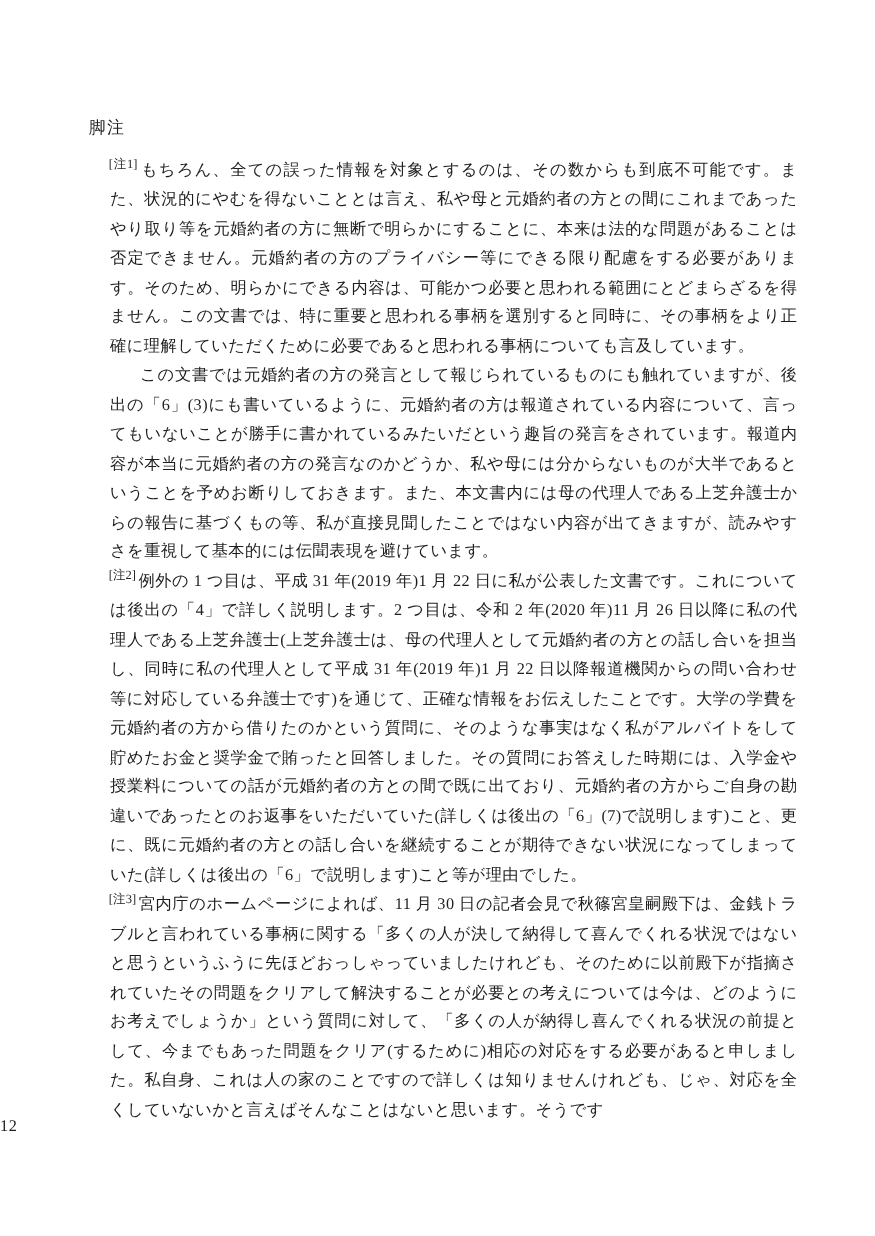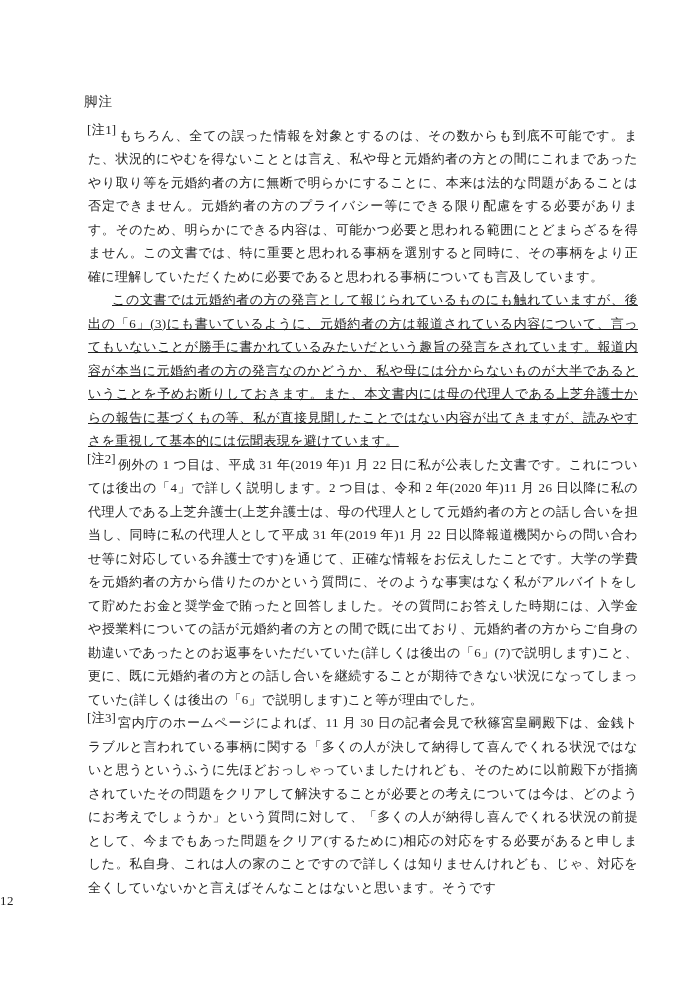--- a/index.html
+++ b/index.html
@@ -18,21 +18,21 @@
   }
   .content {
     position: absolute;
     left: 63px;
     right: 62px;
     top: 90px;
   }
   .heading {
     font-size: 13.5px;
     line-height: 23.5px;
-    margin: 0 0 10px 21px;
+    margin: 0 0 10px 8px;
     font-weight: normal;
     letter-spacing: 1px;
   }
   .footnote {
     padding-left: 25px;
     margin: 0;
   }
   .footnote p {
     margin: 0;
     font-size: 13px;
@@ -40,31 +40,30 @@
     letter-spacing: 0.35px;
     text-align: justify;
     text-justify: inter-character;
     word-break: break-all;
     overflow-wrap: anywhere;
   }
   .fn-first {
     text-indent: -25px;
   }
   .fn-marker {
-    font-size: 13px;
+    font-size: 10px;
     letter-spacing: 0;
     vertical-align: super;
     line-height: 0;
     padding-right: 2px;
     white-space: nowrap;
     padding-left: 24px;
   }
   .fn-indent {
     text-indent: 24px;
-    text-decoration: underline;
   }
   .page-number {
     position: absolute;
     left: 0;
     right: 0;
     top: 893px;
     text-align: left;
     font-size: 13px;
     letter-spacing: 0.5px;
   }

